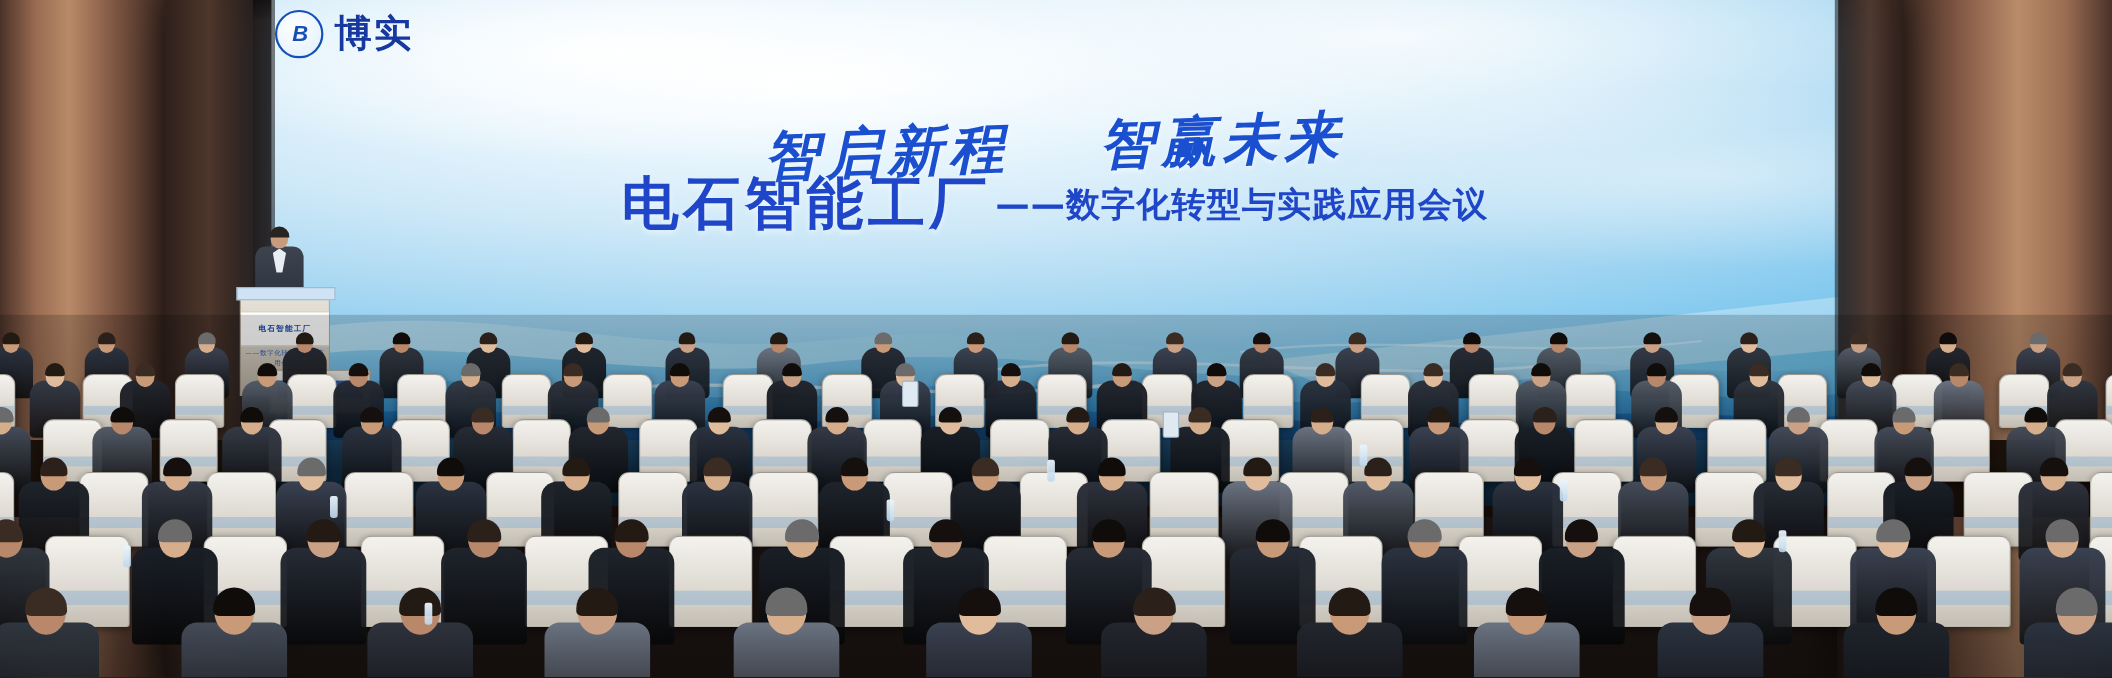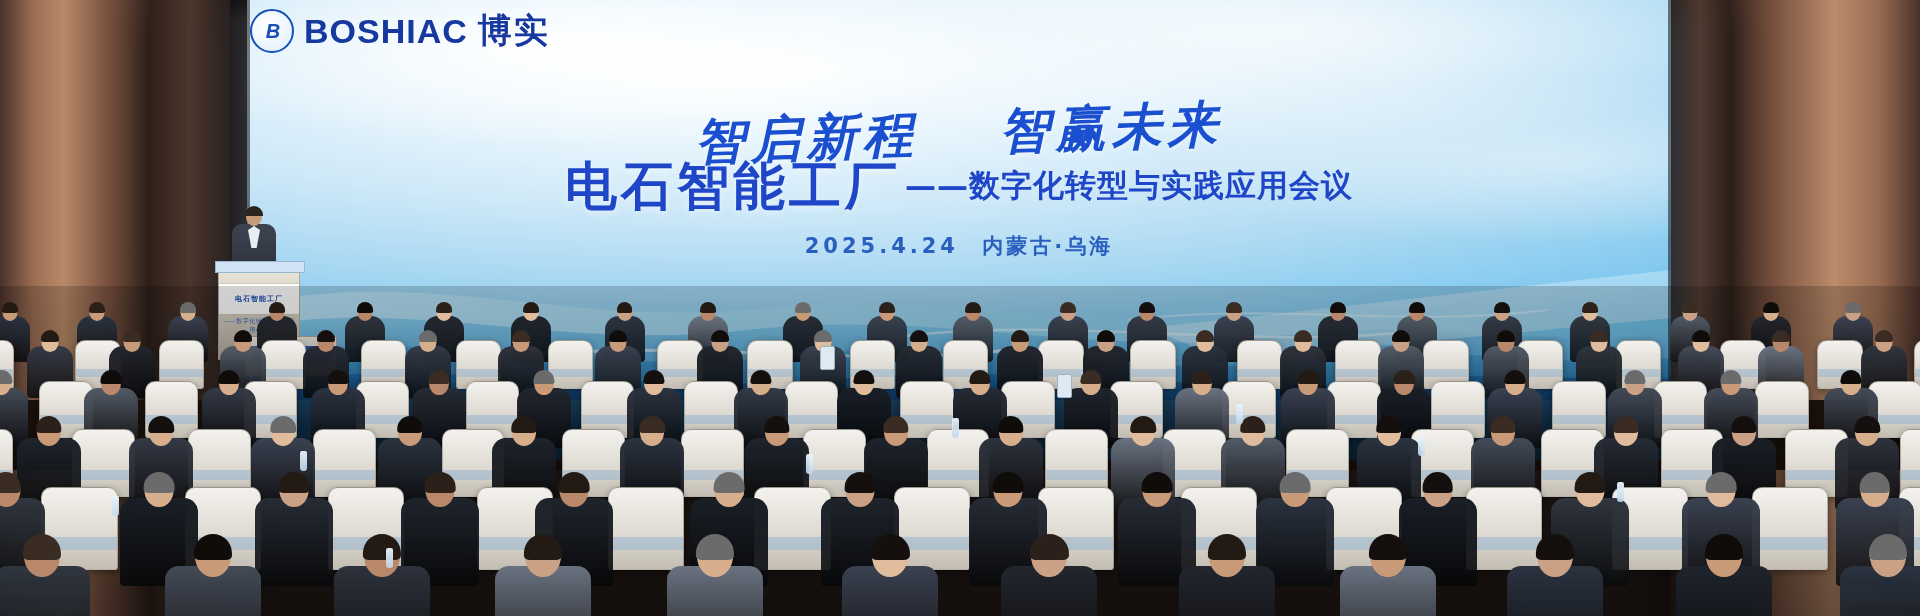--- a/index.html
+++ b/index.html
@@ -261,30 +261,25 @@
       <span>智启新程</span>
       <span class="gap"></span>
       <span>智赢未来</span>
     </div>
 
     <div class="title-row">
       <span class="title-main">电石智能工厂</span>
       <span class="title-sub">——数字化转型与实践应用会议</span>
     </div>
 
-    <div class="date-row">
-      <span>2025.4.24</span>
-      <span class="place">内蒙古·乌海</span>
-    </div>
   </div>
   <div class="screen-frame"></div>
 
   <div class="logo">
     <span class="logo-mark">B</span>
-    <span class="logo-en">BOSHIAC</span>
     <span class="logo-cn">博实</span>
   </div>
 
   <div class="stage-floor"></div>
   <div class="apron"></div>
 
   <div class="speaker">
     <div class="body"></div>
       <div class="shirt"></div>
     <div class="head"></div>

